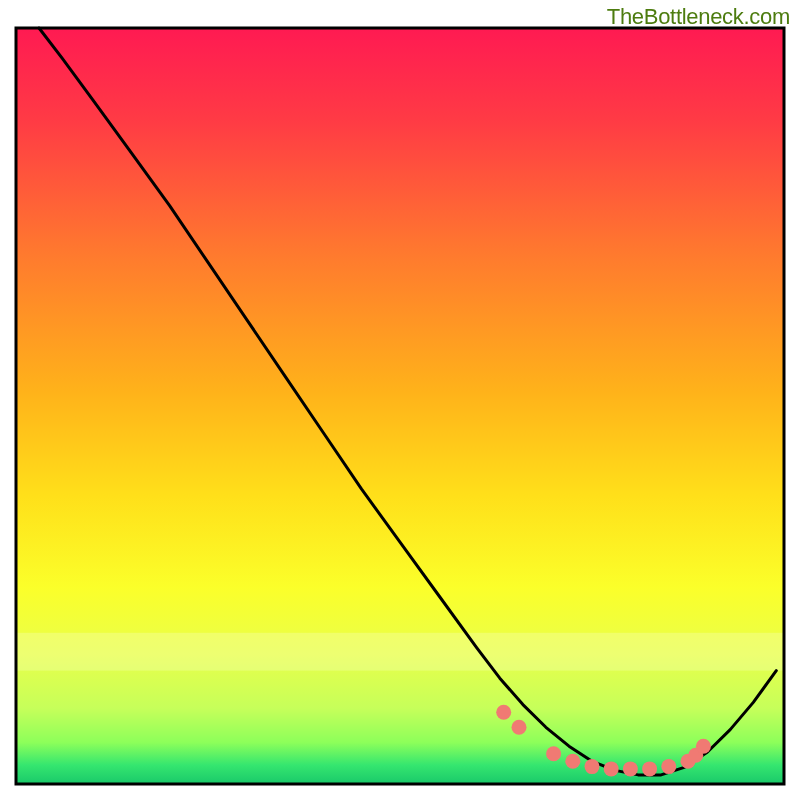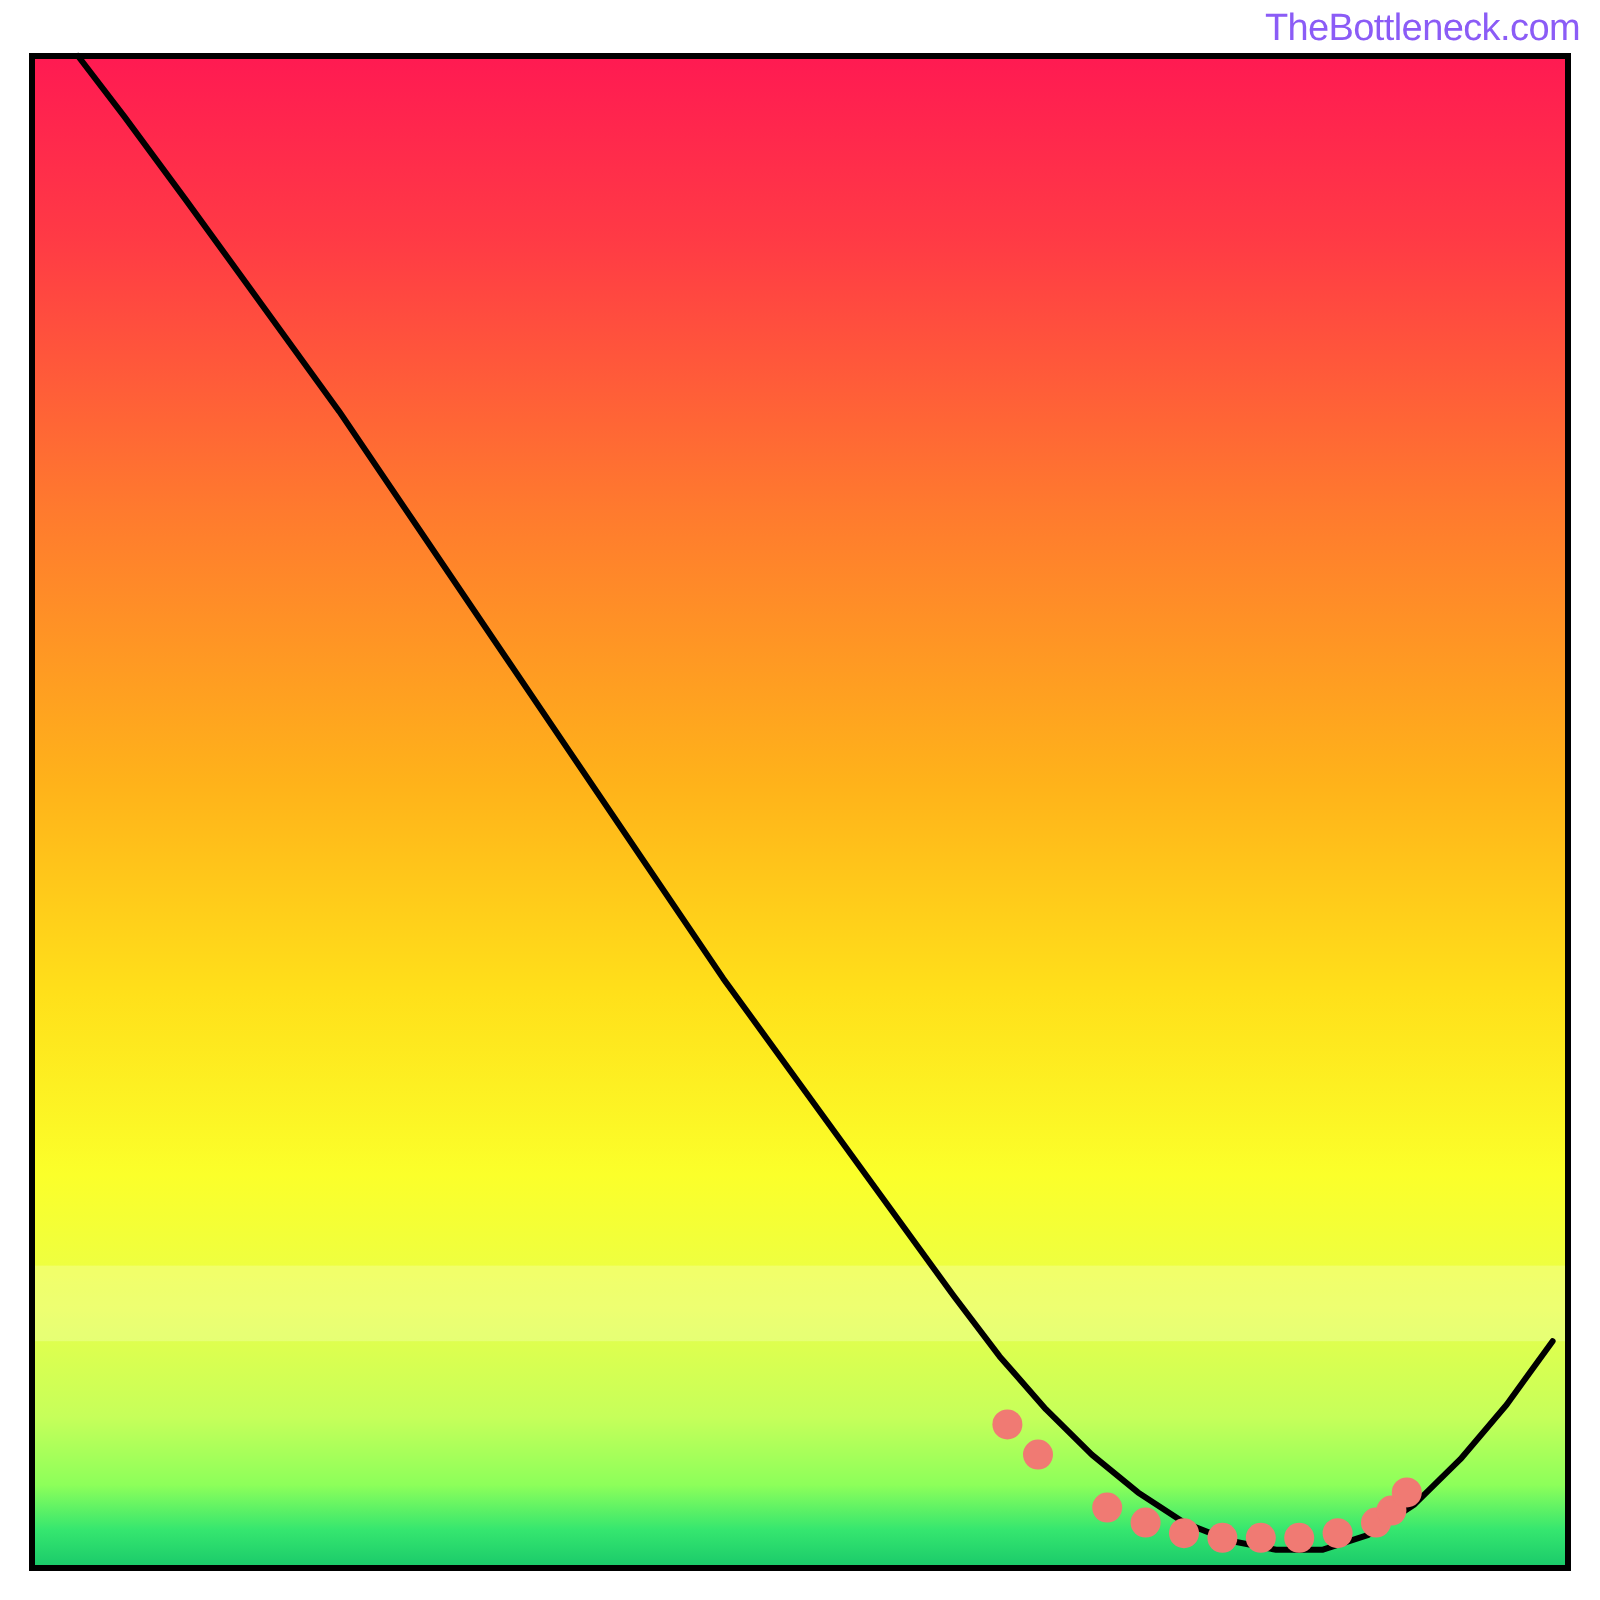--- a/index.html
+++ b/index.html
@@ -3,22 +3,22 @@
 <meta charset="utf-8">
 <style>
   * { margin: 0; padding: 0; box-sizing: border-box; }
   html, body { width: 800px; height: 800px; overflow: hidden; background: #fff; }
   .wrap { position: relative; width: 800px; height: 800px; }
   .attrib {
     position: absolute;
     top: 4px;
     right: 10px;
     font-family: Arial, Helvetica, sans-serif;
-    font-size: 19px;
-    color: #8b5cf6;
+    font-size: 22px;
+    color: #4d7c0f;
     font-weight: 500;
     letter-spacing: -0.3px;
   }
   svg { display: block; }
 </style>
 </head>
 <body>
 
 <div class="wrap">
   <div class="attrib">TheBottleneck.com</div>

